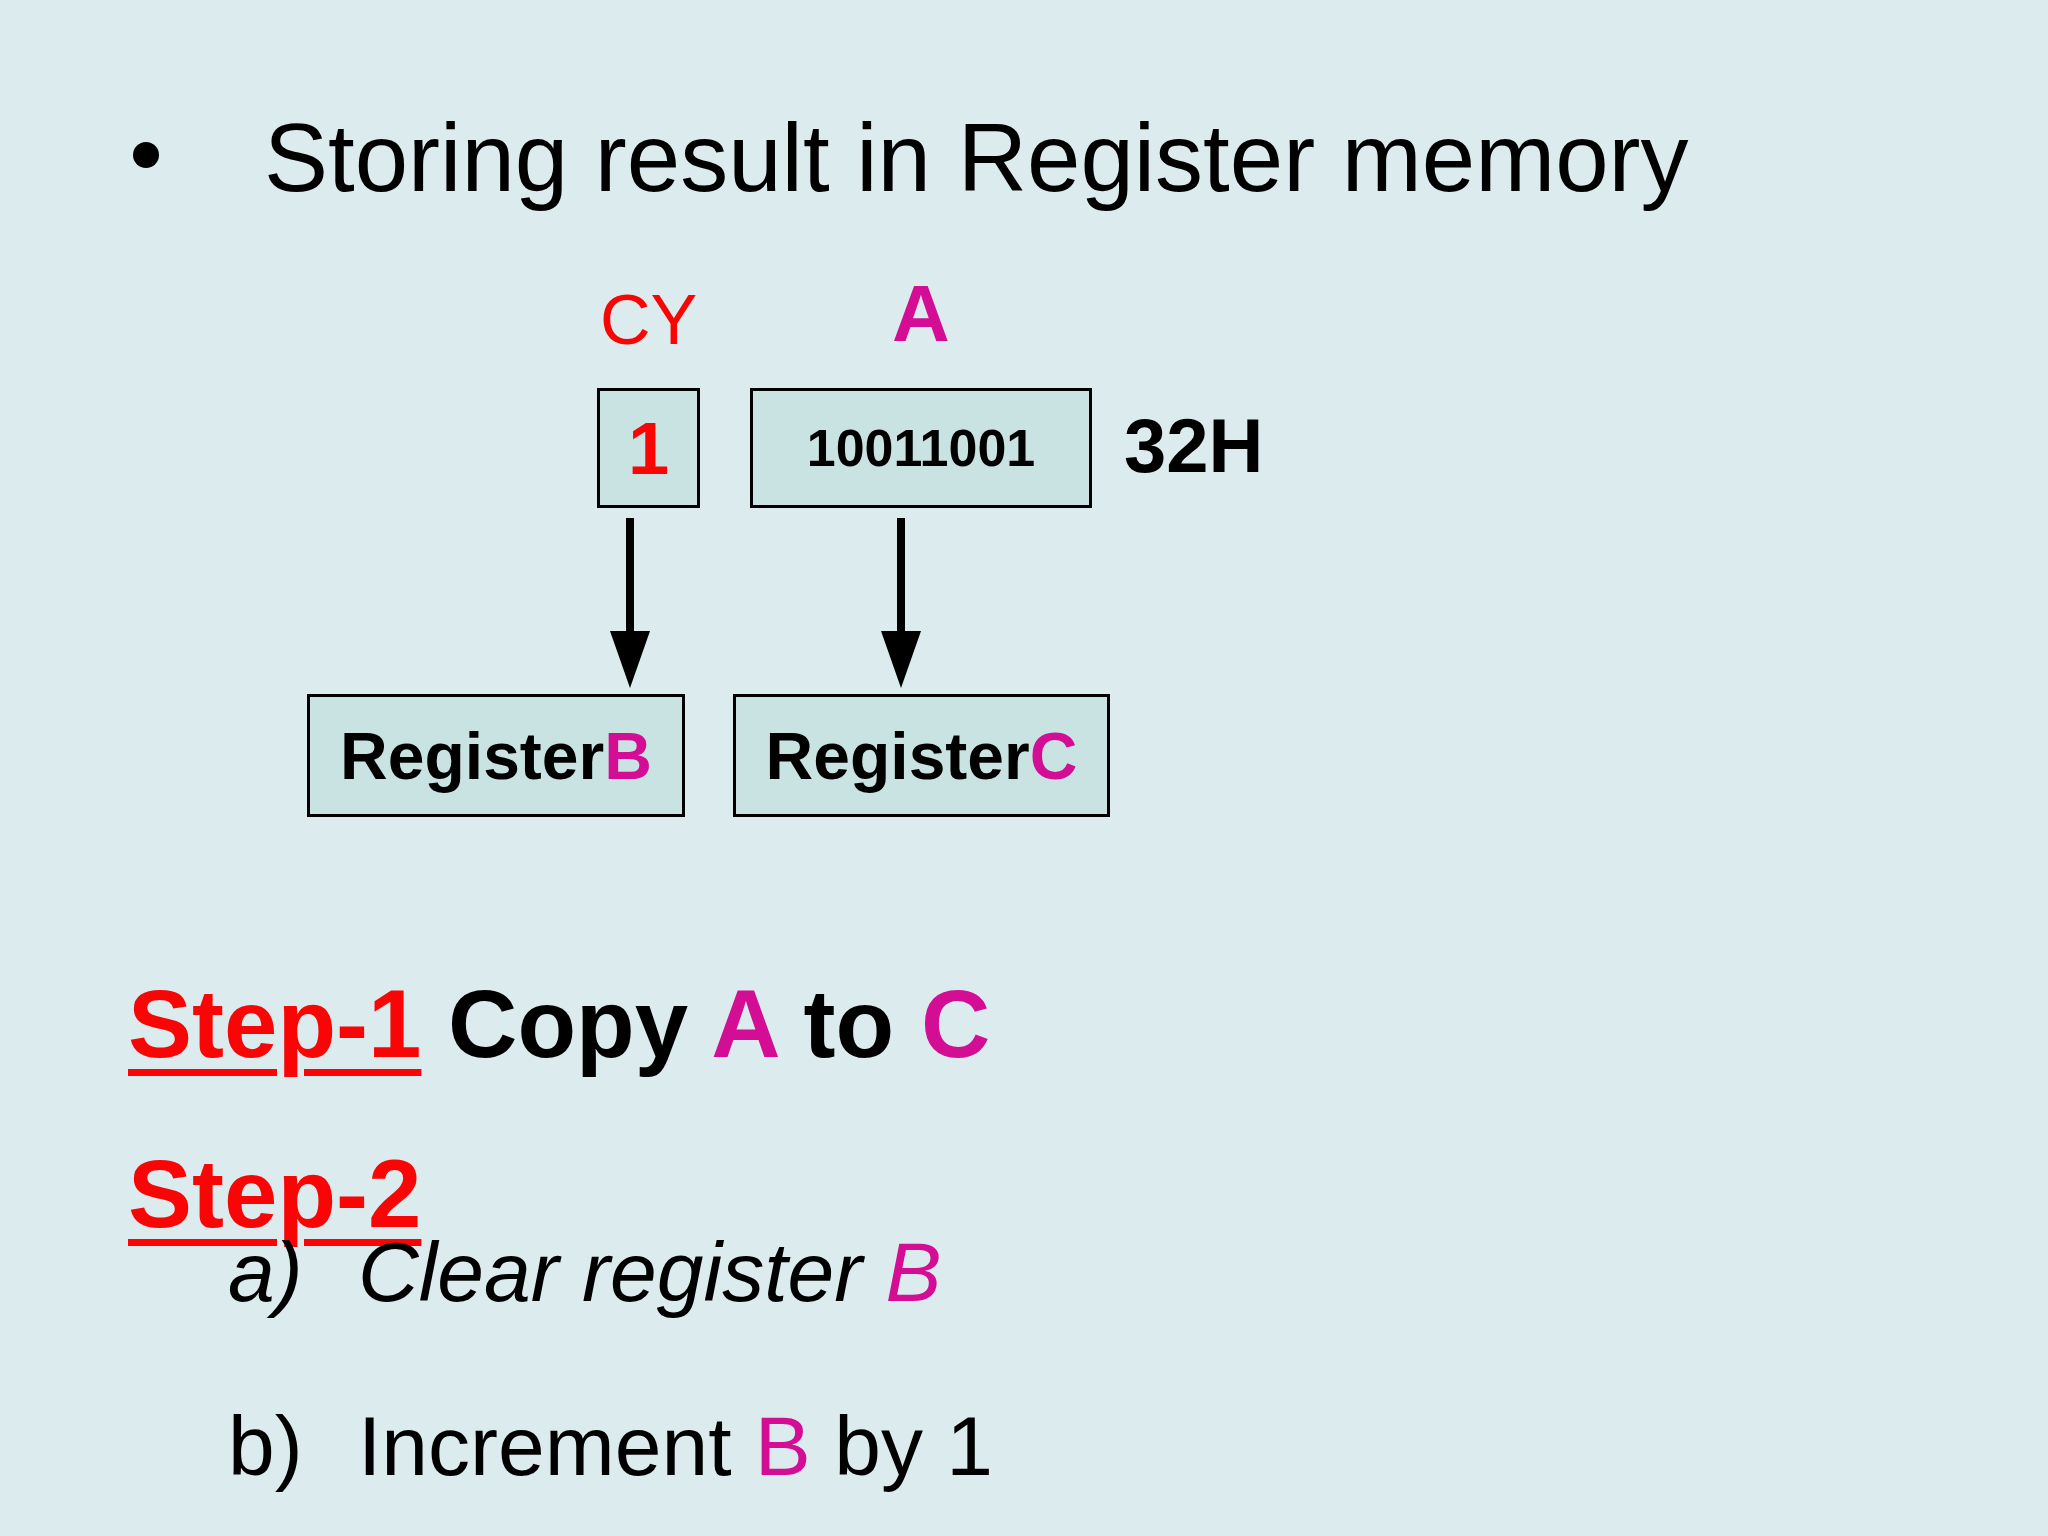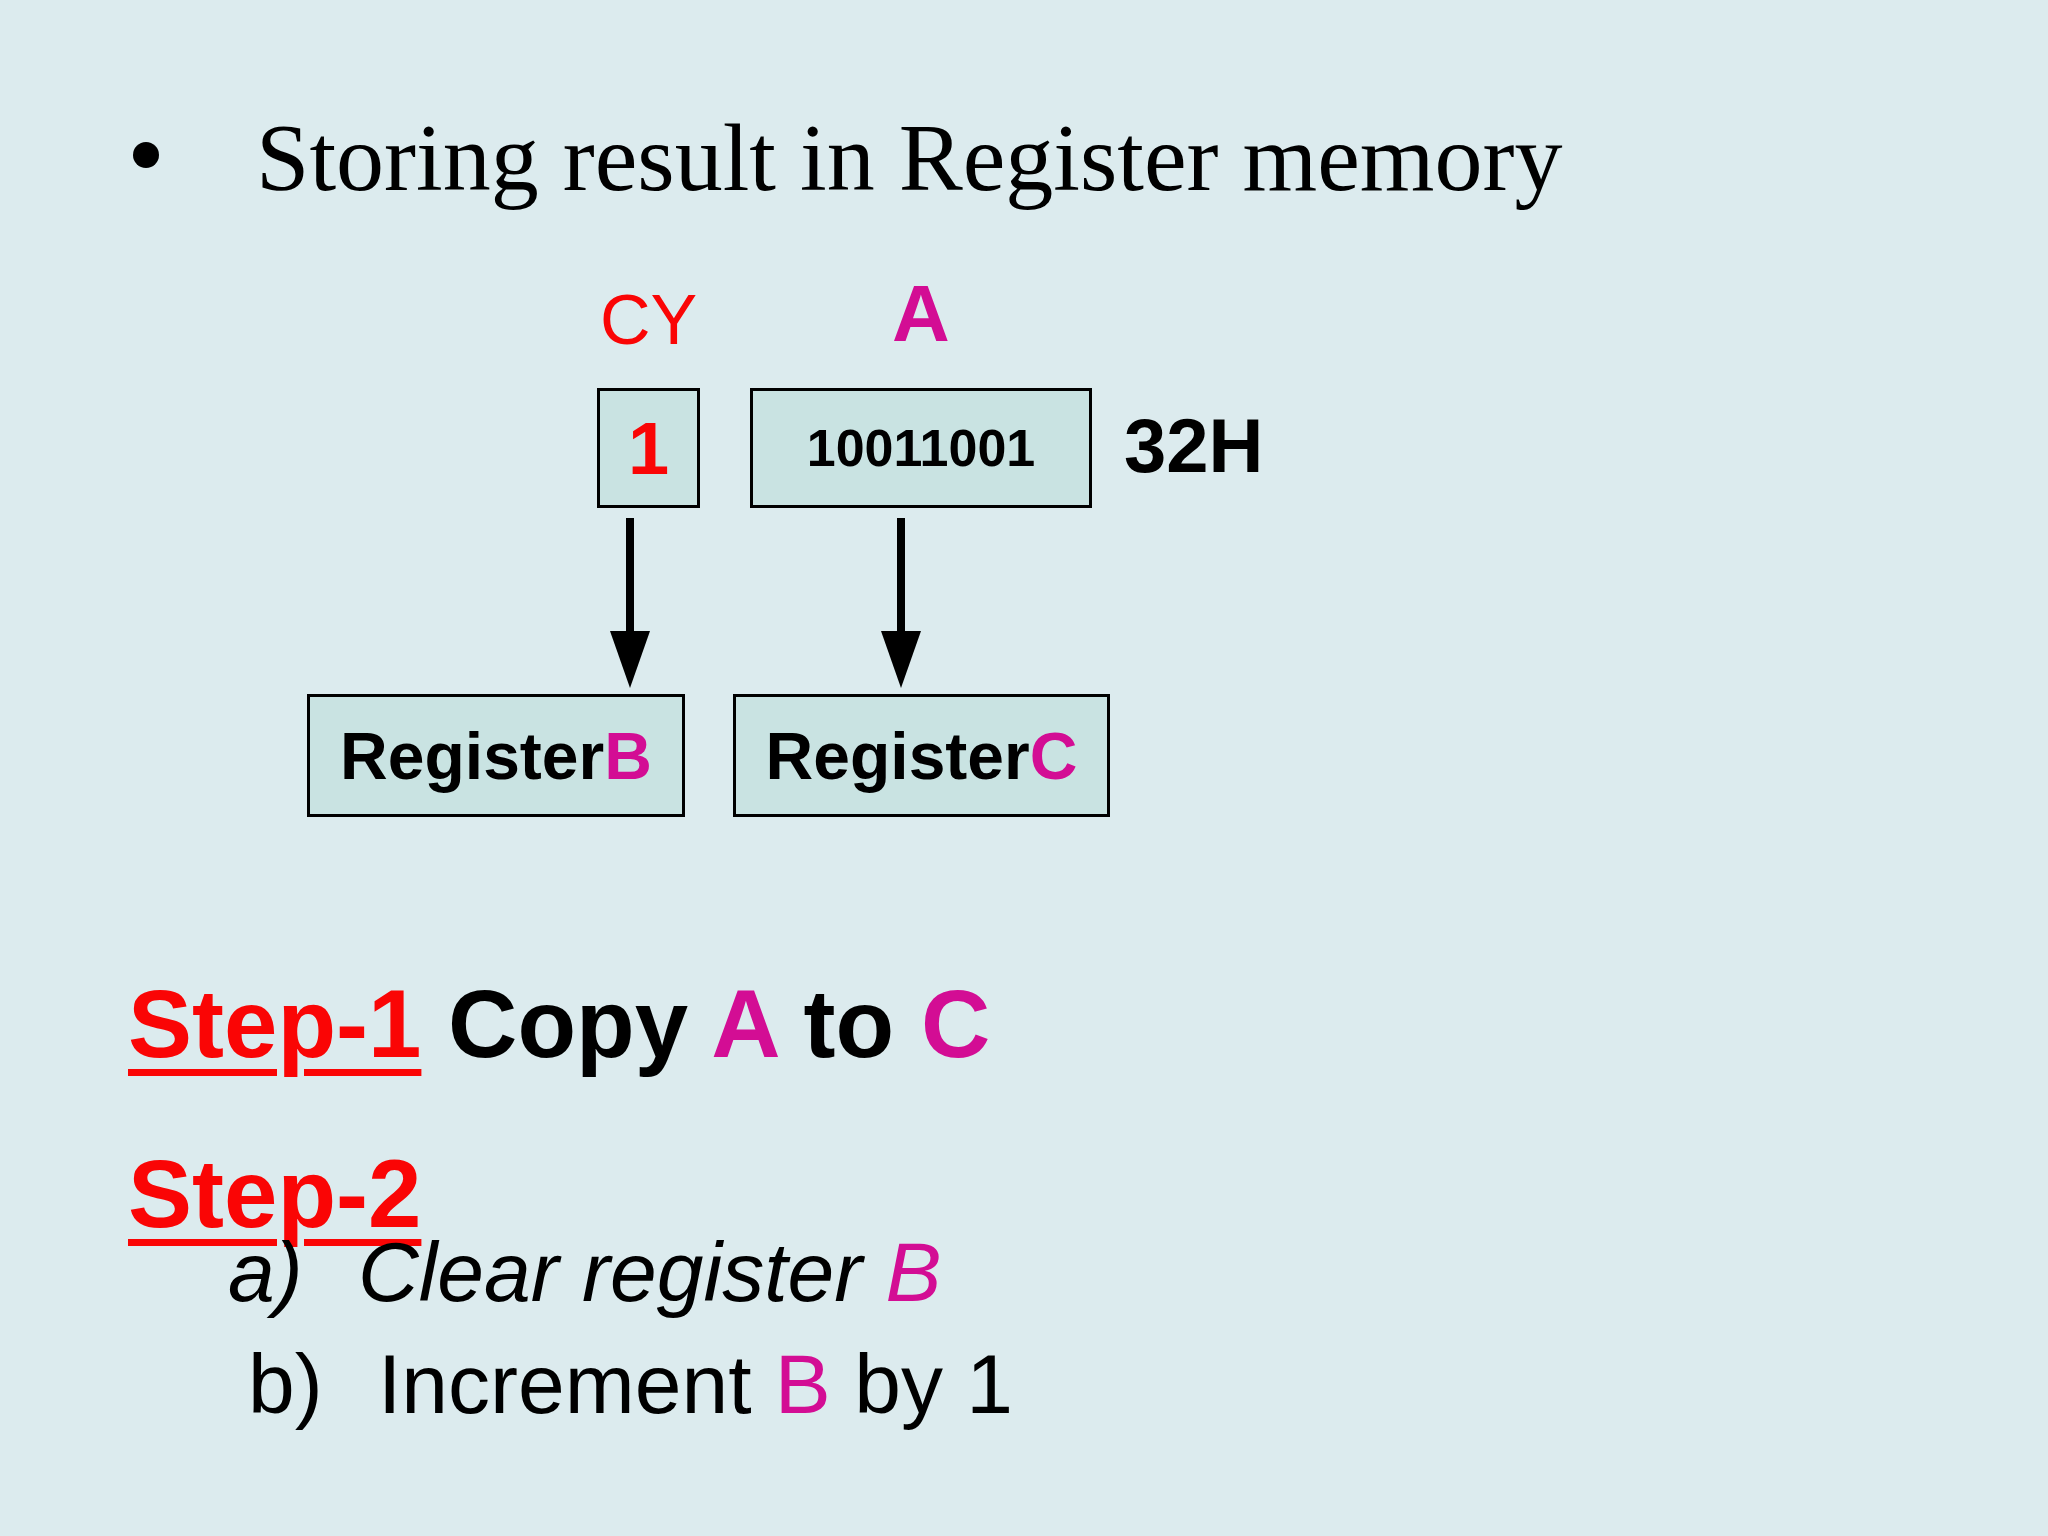--- a/index.html
+++ b/index.html
@@ -18,25 +18,24 @@
   .abs { position: absolute; }
 
   
   .bullet {
     left: 133px; top: 142px;
     width: 26px; height: 26px;
     background: #000;
     border-radius: 50%;
   }
   .title {
-    left: 256px; top: 100px;
+    left: 264px; top: 100px;
     font-size: 96px;
     line-height: 1.2;
     white-space: nowrap;
-    font-family: Liberation Serif, serif;
   }
 
   
   .cy-label {
     left: 597px; top: 280px; width: 103px;
     text-align: center;
     font-size: 70px; font-weight: normal;
     color: var(--red);
   }
   .a-label {
@@ -83,21 +82,21 @@
     text-decoration: underline;
     text-decoration-thickness: 7px;
     text-underline-offset: 12px;
   }
   .item-line {
     font-size: 84px;
     line-height: 1.2;
     white-space: nowrap;
   }
   .item-a { left: 228px; top: 1222px; font-style: italic; }
-  .item-b { left: 228px; top: 1334px; margin-left: 20px; }
+  .item-b { left: 228px; top: 1396px; }
   .marker { display: inline-block; min-width: 130px; }
 </style>
 </head>
 <body style="background: rgb(220, 235, 238); --red: #fa0505; --magenta: #d30d94; --boxfill: #c9e3e2;">
 
 <div class="abs bullet"></div>
 <div class="abs title">Storing result in Register memory</div>
 
 <div class="abs cy-label">CY</div>
 <div class="abs a-label">A</div>

